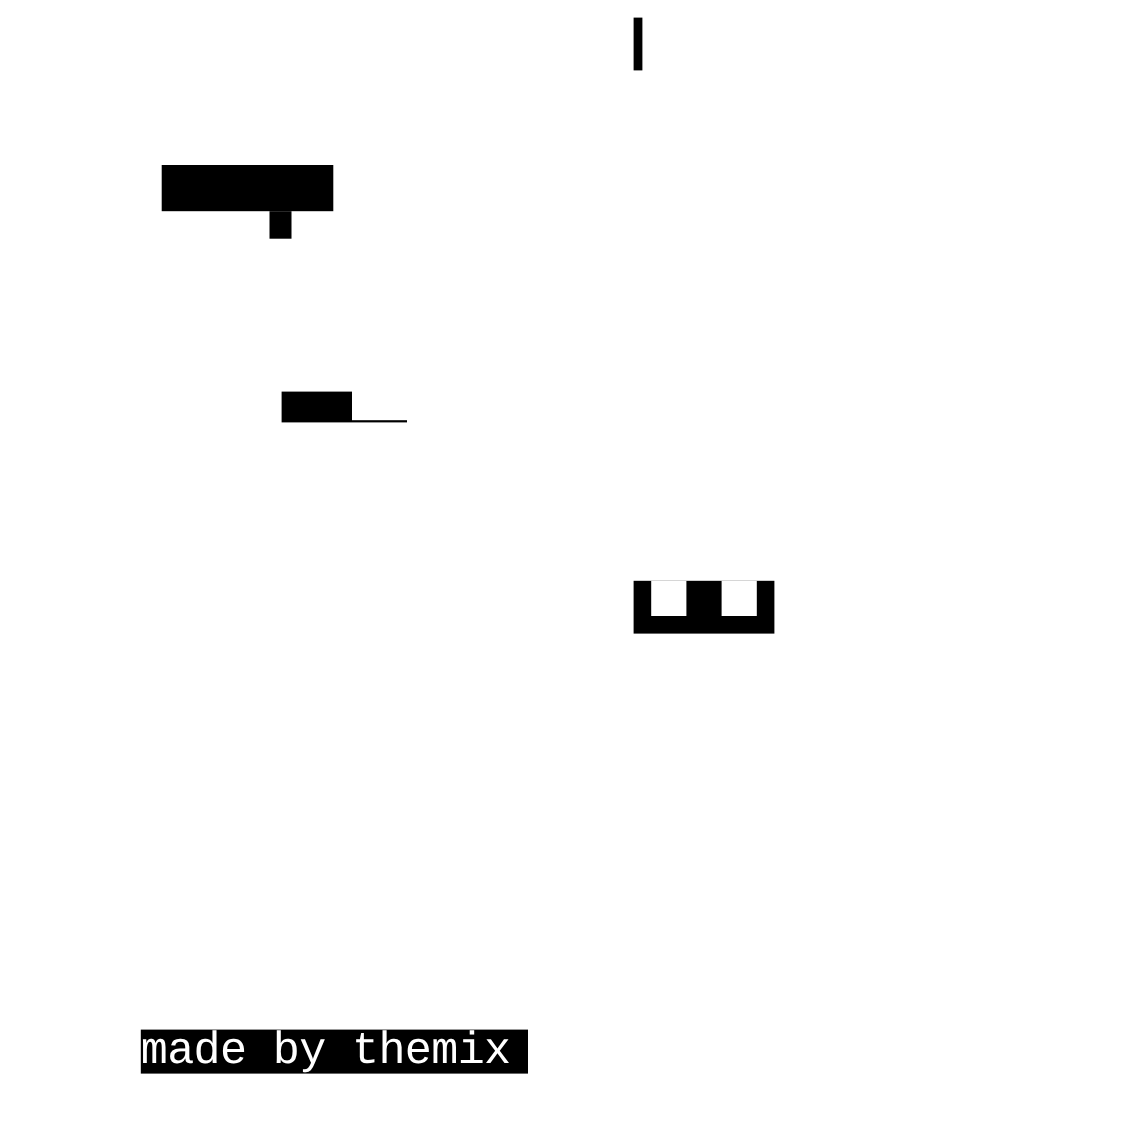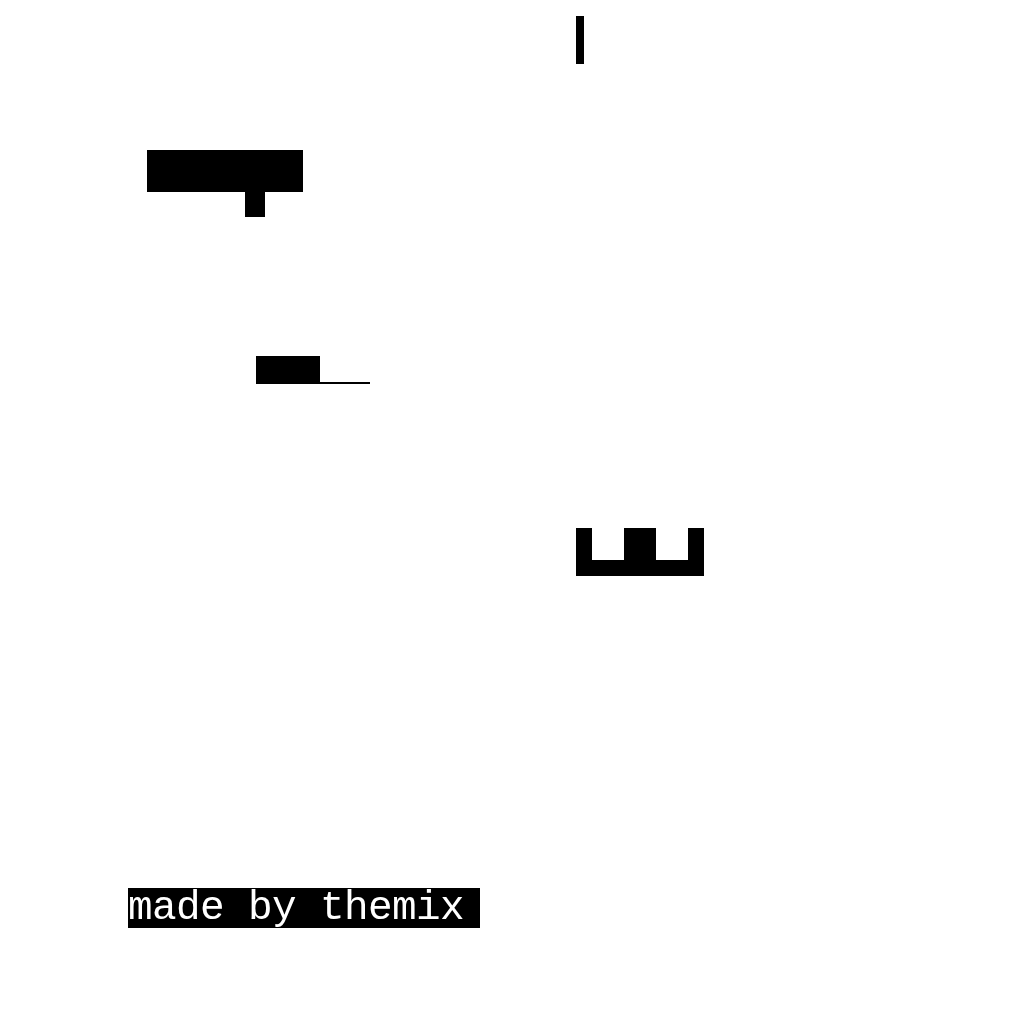--- a/index.html
+++ b/index.html
@@ -1,20 +1,20 @@
 <!DOCTYPE html>
 <html><head>
   <meta charset="utf-8">
   <style>
     html, body { margin: 0; padding: 0; }
     body { width: 1024px; height: 1024px; background: #ffffff; position: relative; overflow: hidden; }
     .blk { position: absolute; background: #000000; }
     .wht { position: absolute; background: #ffffff; }
     .credit {
-      position: absolute; left: 128px; top: 888px; width: 352px; height: 40px;
+      position: absolute; left: 128px; top: 936px; width: 352px; height: 40px;
       background: #000000; color: #ffffff;
       font-family: "Liberation Mono", "DejaVu Sans Mono", monospace;
       font-size: 41px; line-height: 40px; white-space: nowrap; overflow: hidden;
       letter-spacing: -0.6px;
     }
   </style>
 </head>
 <body>
 
 <div class="blk" style="left:576px;top:16px;width:8px;height:48px;"></div>

